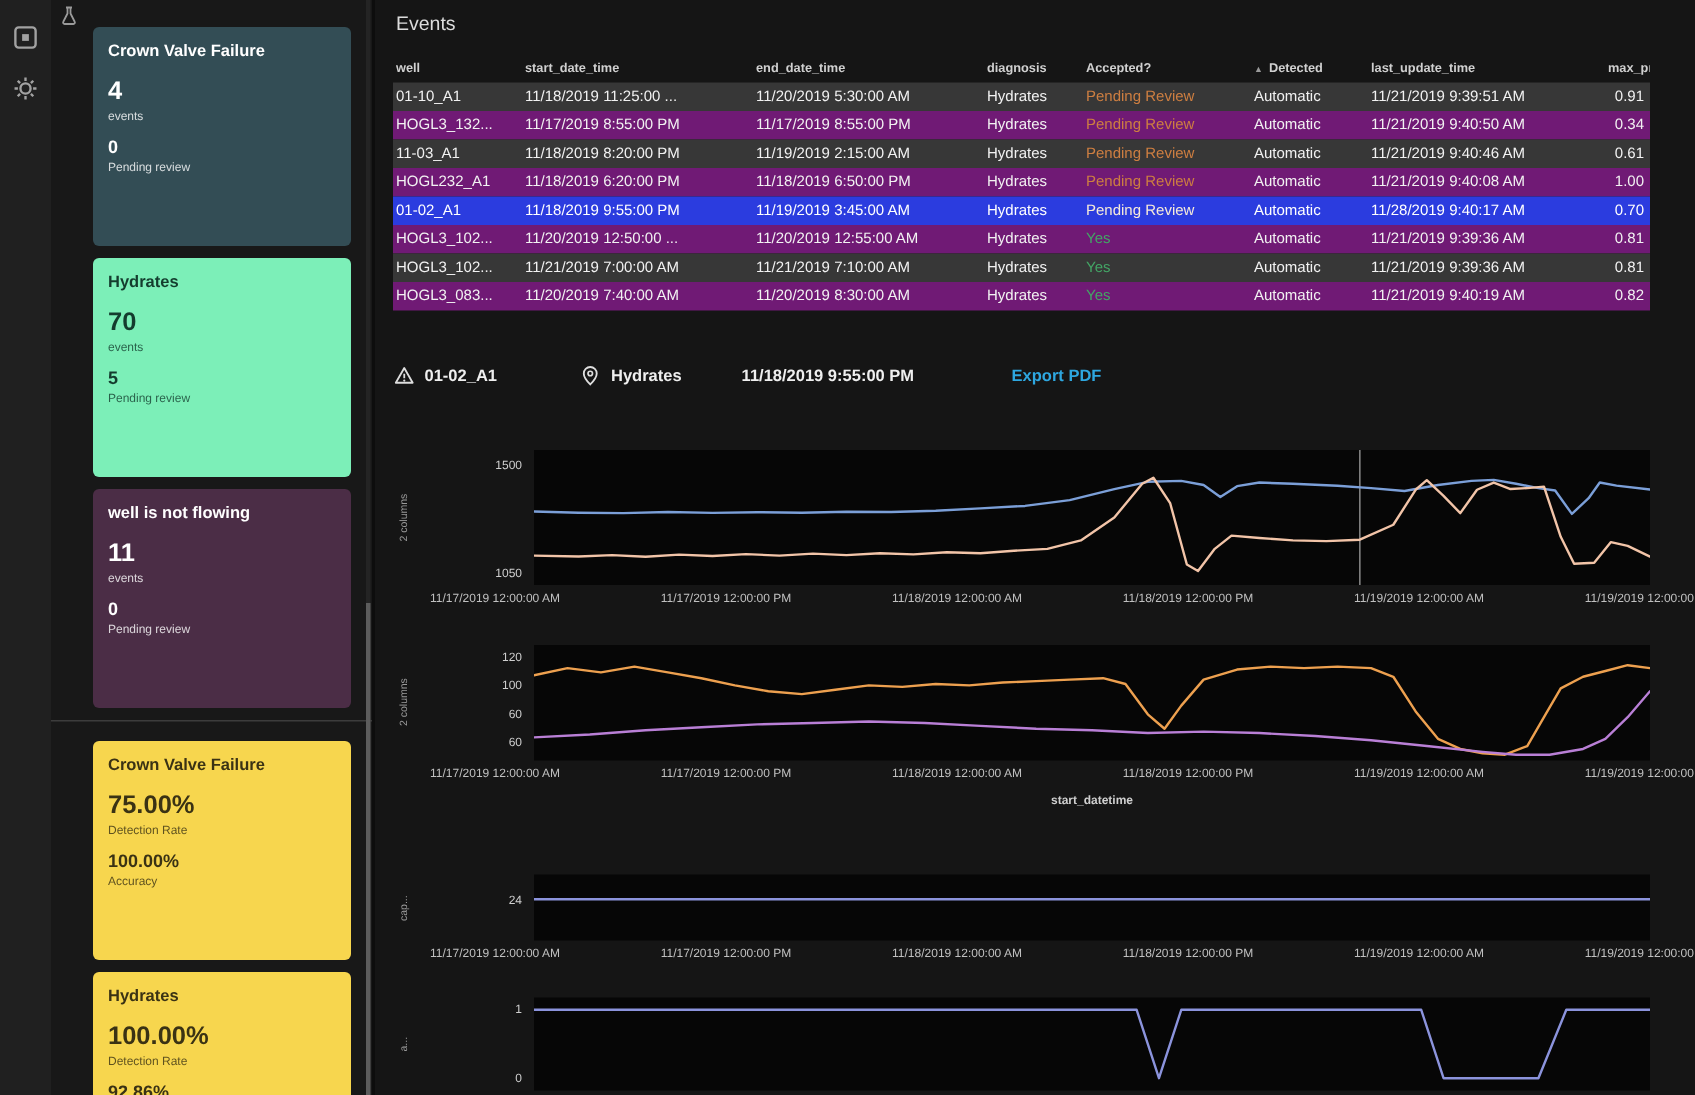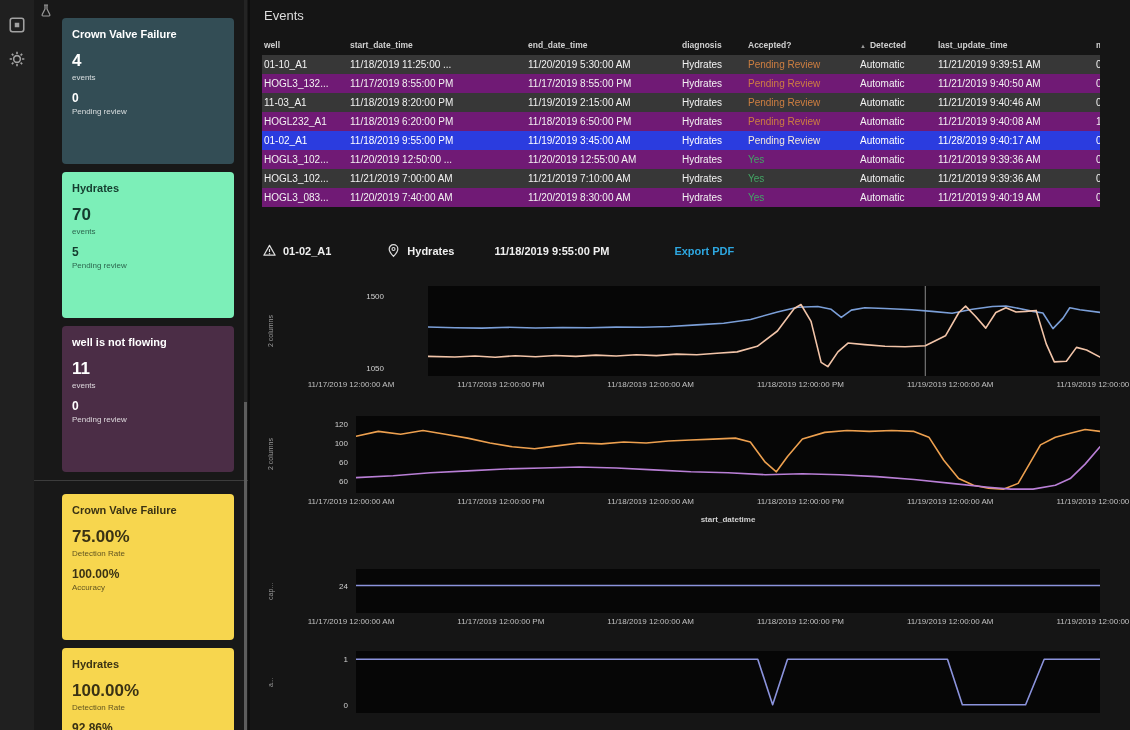--- a/index.html
+++ b/index.html
@@ -46,49 +46,49 @@
     background:#151515; border-left:2px solid #0d0d0d;
     padding:0 30px 0 12px;
   }
   .page-title { margin:8px 0 0 2px; font-size:13px; color:#dcdcdc; font-weight:normal; }
 
   
   .thead { display:flex; margin-top:12px; height:20px; align-items:center;
            font-size:8.5px; font-weight:bold; color:#d0d0d0; }
   .trow  { display:flex; height:19px; align-items:center; font-size:10px; color:#f2f2f2; cursor:pointer; }
   .cell  { white-space:nowrap; overflow:hidden; padding-left:2px; }
-  .c-well{ width:86px; }  .c-start{ width:154px; } .c-end{ width:154px;margin-left:24px; }
+  .c-well{ width:86px; }  .c-start{ width:154px; } .c-end{ width:154px; }
   .c-diag{ width:66px; }  .c-acc{ width:112px; }   .c-det{ width:78px; }
   .c-upd{ width:158px; }  .c-pred{ flex:1; text-align:right; padding-right:4px; }
   .trow.even { background:#373737; }
   .trow.odd  { background:#701a75; }
   .trow.selected { background:var(--selected-row); color:#ffffff; }
   .pending { color:var(--pending); }
   .yes     { color:var(--yes); }
   .trow.selected .pending { color:#f6ead9; }
   .sort { font-size:6px; color:#9a9a9a; margin-right:4px; }
 
   
   .detail { display:flex; align-items:center; margin-top:36px; font-size:11px; font-weight:bold; color:#efefef; }
   .d-icon { width:15px; height:15px; margin-right:6px; flex:0 0 auto; }
   .d-group { display:flex; align-items:center; }
   .g-diag { margin-left:55px; } .g-time { margin-left:40px; }
   .export { color:var(--export-link); margin-left:65px; cursor:pointer; }
 
   
   .chart-row { display:flex; align-items:stretch; }
-  .c1 { height:90px; margin-top:28px;gap:36px; } .c2 { height:77px; margin-top:26px; }
+  .c1 { height:90px; margin-top:42px; } .c2 { height:77px; margin-top:26px; }
   .c3 { height:44px; margin-top:45px; } .c4 { height:62px; margin-top:24px; }
   .ylab { width:16px; display:flex; align-items:center; justify-content:center;
           font-size:7px; color:#9a9a9a; writing-mode:vertical-rl; transform:rotate(180deg); }
   .yticks { width:78px; position:relative; font-size:8px; color:#cfcfcf; }
   .yticks span { position:absolute; right:8px; transform:translateY(-50%); }
   .plot { flex:1; position:relative; background:#060606; }
   .plot svg { position:absolute; inset:0; width:100%; height:100%; }
-  .xticks { position:relative; height:10px; margin-left:89px; margin-top:4px;
+  .xticks { position:relative; height:10px; margin-left:68px; margin-top:4px;
             font-size:8px; color:#c0c0c0; }
   .xticks span { position:absolute; top:0; transform:translateX(-50%); white-space:nowrap; }
   .xlabel { margin-left:94px; text-align:center; font-size:8px; color:#cfcfcf; margin-top:8px; font-weight:bold; }
 </style>
 </head>
 <body>
 
 <nav class="rail">
   <div class="rail-icon">
     <svg viewBox="0 0 16 16">

